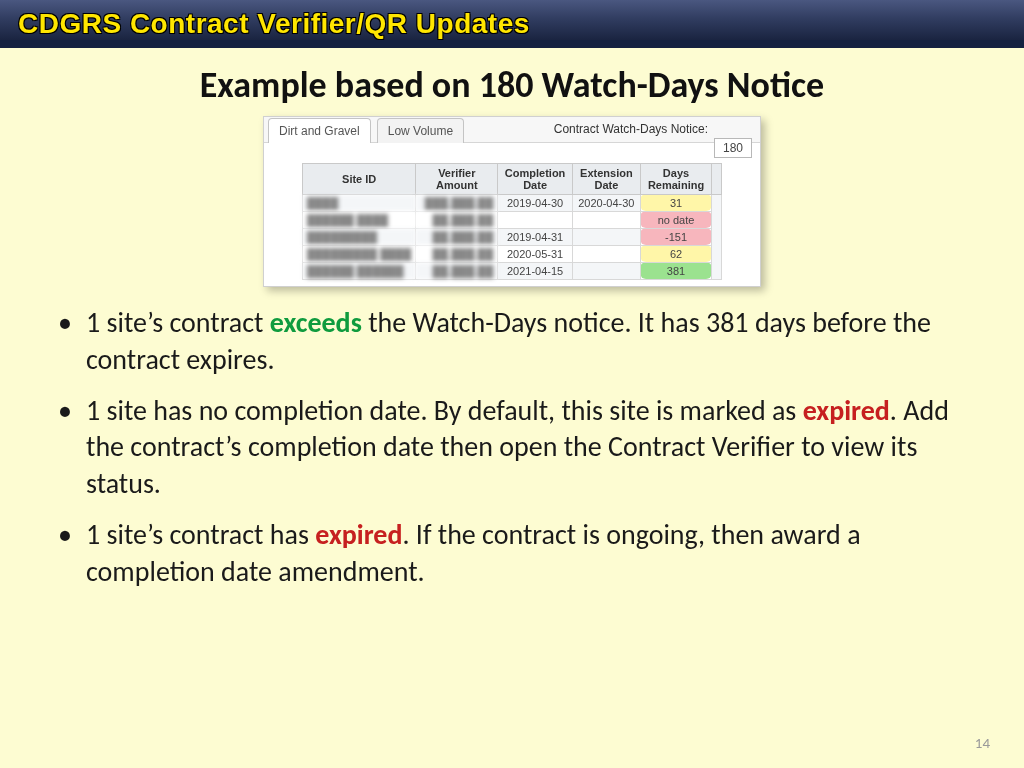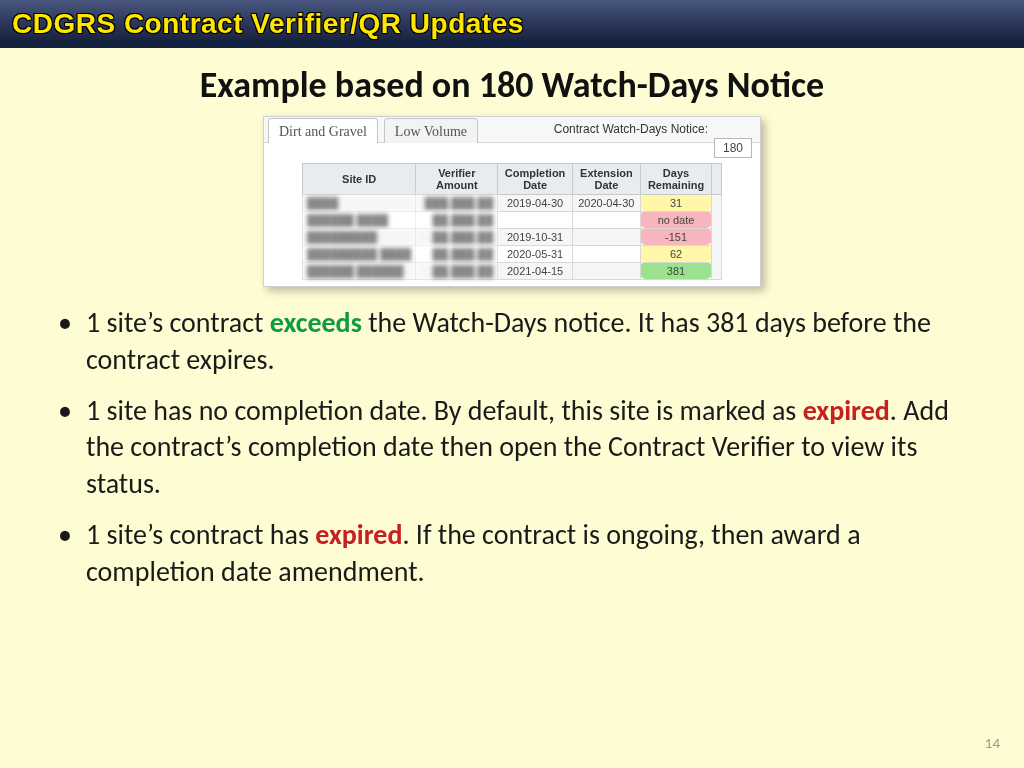--- a/index.html
+++ b/index.html
@@ -4,45 +4,45 @@
 <style>
   * { box-sizing: border-box; margin: 0; padding: 0; }
   html, body { width: 1024px; height: 768px; overflow: hidden; font-family: Calibri, "Segoe UI", Arial, sans-serif; }
   body { background: #fdfcd2; display: flex; flex-direction: column; }
 
   .title-bar {
     height: 48px;
     background: linear-gradient(#4a5780 0%, #2f3b5e 50%, #1a2440 100%);
     color: #ffe600;
     font: 700 28px/48px "Arial Black", Arial, sans-serif;
-    padding-left: 12px;
+    padding-left: 18px;
     letter-spacing: 0.5px;
     text-shadow: 1px 1px 0 #000, -1px -1px 0 #000, 1px -1px 0 #000, -1px 1px 0 #000;
     border-bottom: 8px solid #142040;
   }
 
   .content { flex: 1; padding: 18px 42px 0 42px; position: relative; }
   .slide-title { text-align: center; font: 700 36px/1.1 Calibri, sans-serif; color: #111; margin-bottom: 10px; }
 
   
   .embed {
     width: 498px;
     margin: 0 auto 18px auto;
     background: #fff;
     box-shadow: 4px 4px 8px rgba(0,0,0,.25);
     border: 1px solid #d0d0d0;
     font: 12px "Segoe UI", Arial, sans-serif;
     color: #444;
   }
   .embed-top { display: flex; align-items: center; height: 26px; position: relative; border-bottom: 1px solid #d6d6d6; background:#f7f7f7;}
   .tab {
-    height: 25px; line-height: 25px; padding: 0 10px; font-size: 14px;
+    height: 25px; line-height: 25px; padding: 0 10px; font-size: 12px;
     border: 1px solid #c4c4c4; border-bottom: none; background: #f3f3f3;
     border-top-left-radius: 4px; border-top-right-radius: 4px; margin-right:2px; margin-left:4px;
-    position: relative; top: 1px; color:#555;font-family:Liberation Serif, serif;
+    position: relative; top: 1px; color:#555;
   }
   .tab.active { background: #fff; top:1px; }
   .embed-top .wd-label { margin-left: auto; font-size: 12px; color:#333; padding-right:6px;}
   .wd-box { width: 38px; height: 20px; border: 1px solid #b8b8b8; background:#fff; text-align:center; line-height:18px; font-size:12px; margin-right:8px;margin-top:38px;}
 
   .grid { width: 420px; margin:20px auto 6px auto; border-collapse: collapse; }
   .grid th {
     background:#e9ecef; border:1px solid #c9c9c9; font-weight:700; font-size:11px;
     padding:3px 4px; color:#333;
   }
@@ -61,21 +61,21 @@
   .scroll-col { width:12px; background:#f1f1f1; }
 
   
   .bullets { list-style: none; margin: 0 0 0 6px; }
   .bullets li { position: relative; padding-left: 38px; font-size: 28px; line-height: 1.32; color:#1a1a1a; margin-bottom: 14px; }
   .bullets li::before { content:"•"; position:absolute; left:10px; top:0; font-size:28px; color:#1a1a1a; }
   .exc { color:#0f9b3e; font-weight:700; }
   .wat { color:#c08a00; font-weight:700; }
   .exp { color:#c62020; font-weight:700; }
 
-  .page-num { position:absolute; right:24px; bottom:16px; color:#9a9a9a; font-size:15px; }
+  .page-num { position:absolute; right:34px; bottom:16px; color:#9a9a9a; font-size:15px; }
 </style>
 </head>
 <body>
 
 <div class="title-bar">CDGRS Contract Verifier/QR Updates</div>
 
 <div class="content">
 
   <div class="slide-title">Example based on 180 Watch-Days Notice</div>
 
@@ -109,21 +109,21 @@
         <tr>
           <td class="blur">██████ ████</td>
           <td class="blur cell-right">██,███.██</td>
           <td class="cell-center"></td>
           <td class="cell-center"></td>
           <td class="days days-pink">no date</td>
         </tr>
         <tr>
           <td class="blur">█████████</td>
           <td class="blur cell-right">██,███.██</td>
-          <td class="cell-center">2019-10-31</td>
+          <td class="cell-center">2019-04-31</td>
           <td class="cell-center"></td>
           <td class="days days-pink">-151</td>
         </tr>
         <tr>
           <td class="blur">█████████ ████</td>
           <td class="blur cell-right">██,███.██</td>
           <td class="cell-center">2020-05-31</td>
           <td class="cell-center"></td>
           <td class="days days-yellow">62</td>
         </tr>

